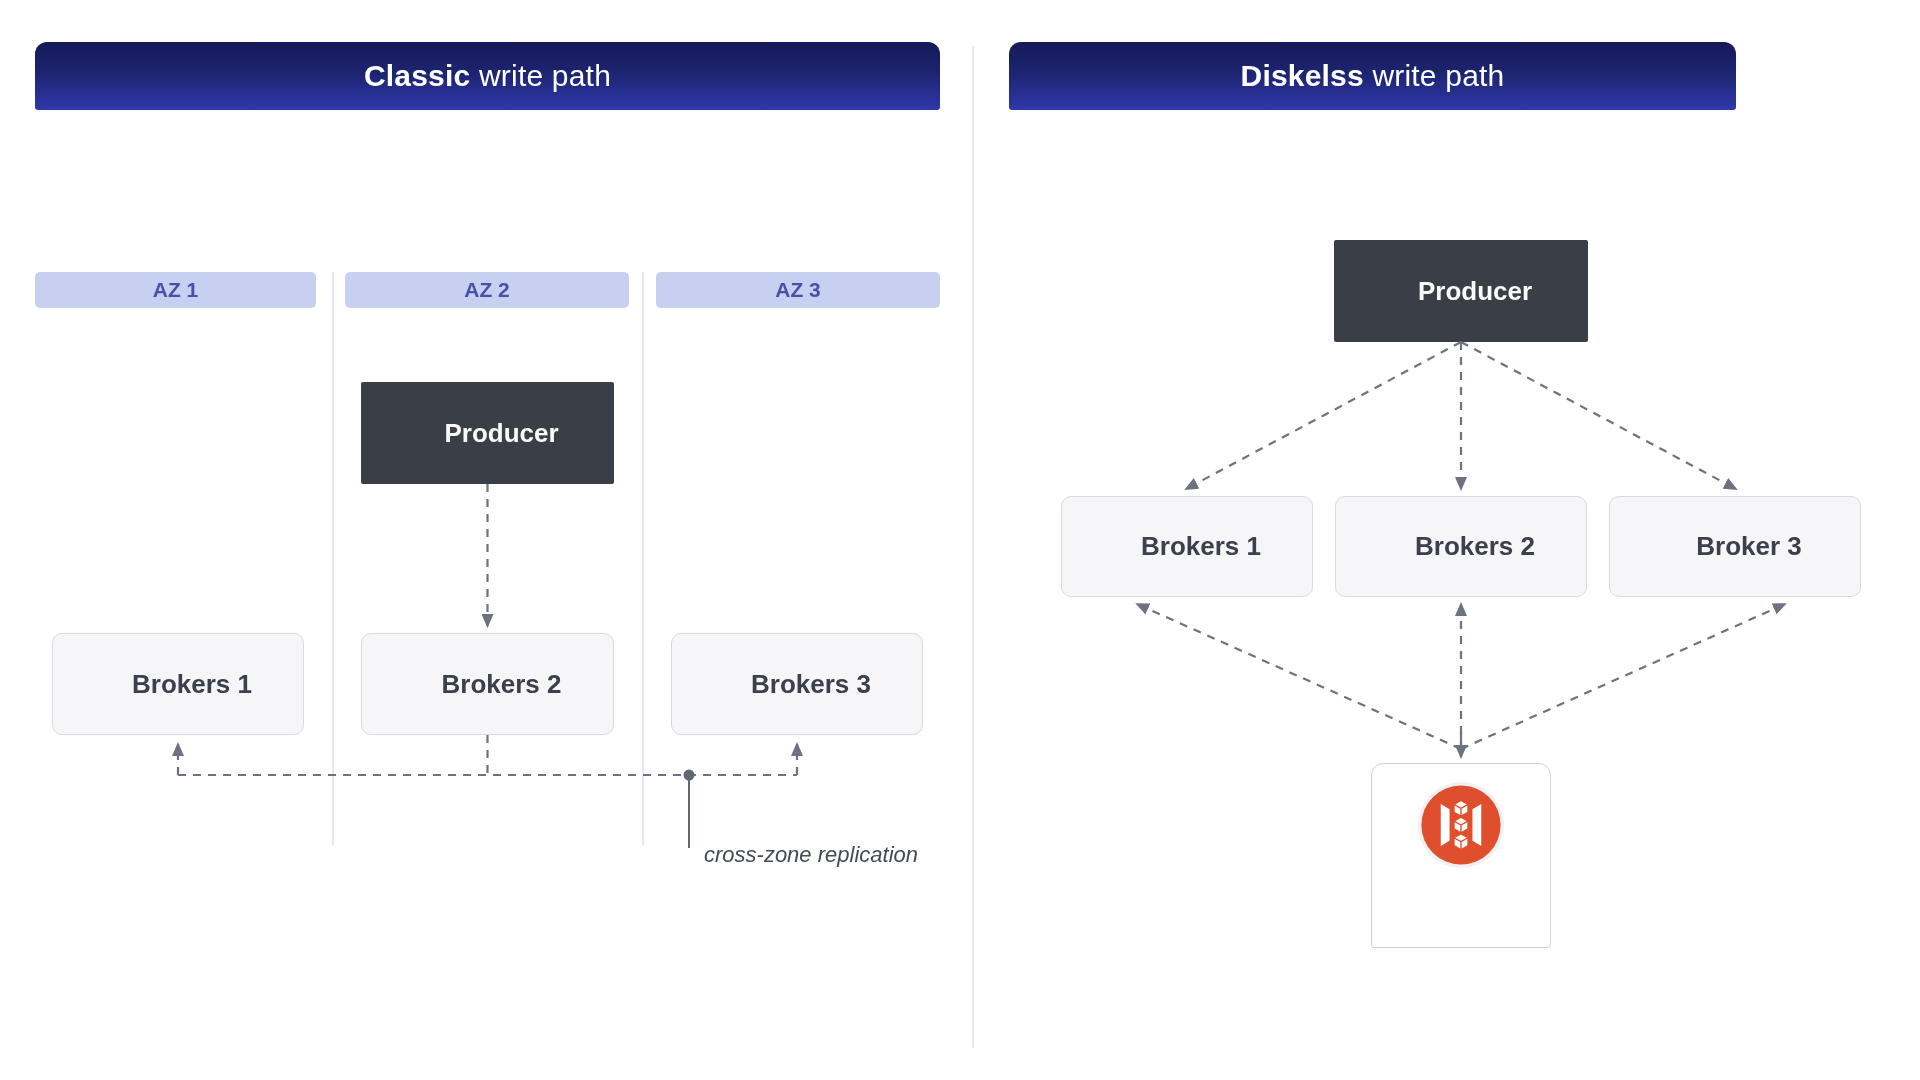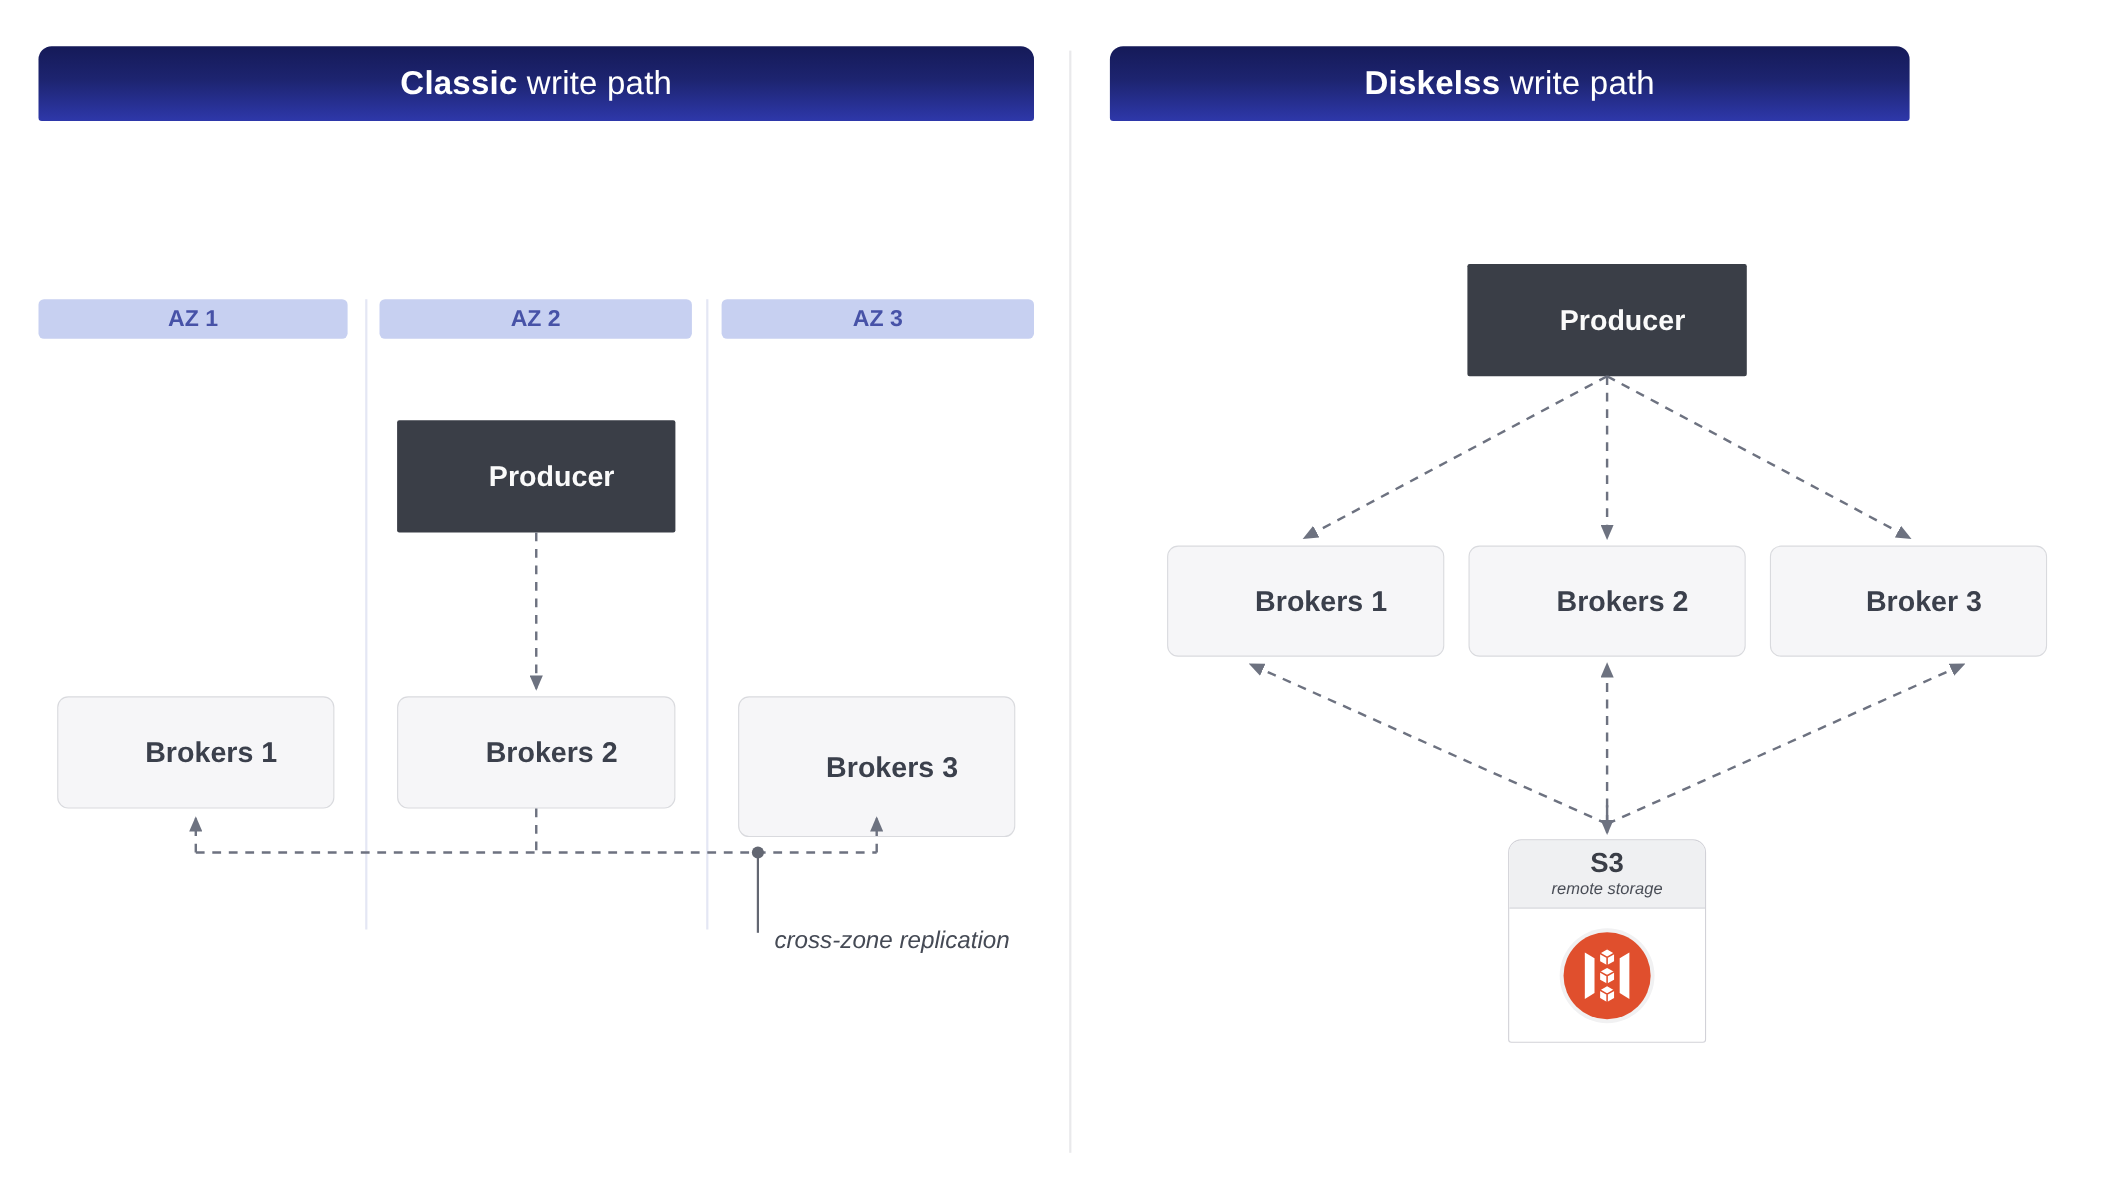--- a/index.html
+++ b/index.html
@@ -70,21 +70,21 @@
 <div class="node producer" style="left:361px;top:382px;width:253px;height:102px">
   <span>Producer</span>
 </div>
 
 <div class="node broker" style="left:52px;top:633px;width:252px;height:102px">
   <span>Brokers 1</span>
 </div>
 <div class="node broker" style="left:361px;top:633px;width:253px;height:102px">
   <span>Brokers 2</span>
 </div>
-<div class="node broker" style="left:671px;top:633px;width:252px;height:128px">
+<div class="node broker" style="left:671px;top:633px;width:252px;height:102px">
   <span>Brokers 3</span>
 </div>
 
 <div class="annotation">cross-zone replication</div>
 
 <div class="panel-header" id="hdr-right">
   <span class="tw"><span class="t-bold">Diskelss</span><span> write path</span></span>
 </div>
 
 <div class="node producer" style="left:1334px;top:240px;width:254px;height:102px">
@@ -95,24 +95,20 @@
   <span>Brokers 1</span>
 </div>
 <div class="node broker" style="left:1335px;top:496px;width:252px;height:101px">
   <span>Brokers 2</span>
 </div>
 <div class="node broker" style="left:1609px;top:496px;width:252px;height:101px">
   <span>Broker 3</span>
 </div>
 
 <div class="s3-box">
-  <div class="s3-head">
-    <div class="s3-title">S3</div>
-    <div class="s3-sub">remote storage</div>
-  </div>
   <div class="s3-body">
 
     <svg width="88" height="88" viewBox="0 0 100 100">
       <circle cx="50" cy="50" r="49" fill="#f1f1f2"></circle>
       <circle cx="50" cy="50" r="45" fill="#e04f2d"></circle>
       <path d="M27 26 L37 32 L37 68 L27 74 Z" fill="#ffffff"></path>
       <path d="M73 26 L63 32 L63 68 L73 74 Z" fill="#ffffff"></path>
       <g fill="#ffffff" stroke="#e04f2d" stroke-width="1.6" stroke-linejoin="round">
         <path d="M50 22 L58 26.5 L58 35.5 L50 40 L42 35.5 L42 26.5 Z"></path>
         <path d="M50 41 L58 45.5 L58 54.5 L50 59 L42 54.5 L42 45.5 Z"></path>

